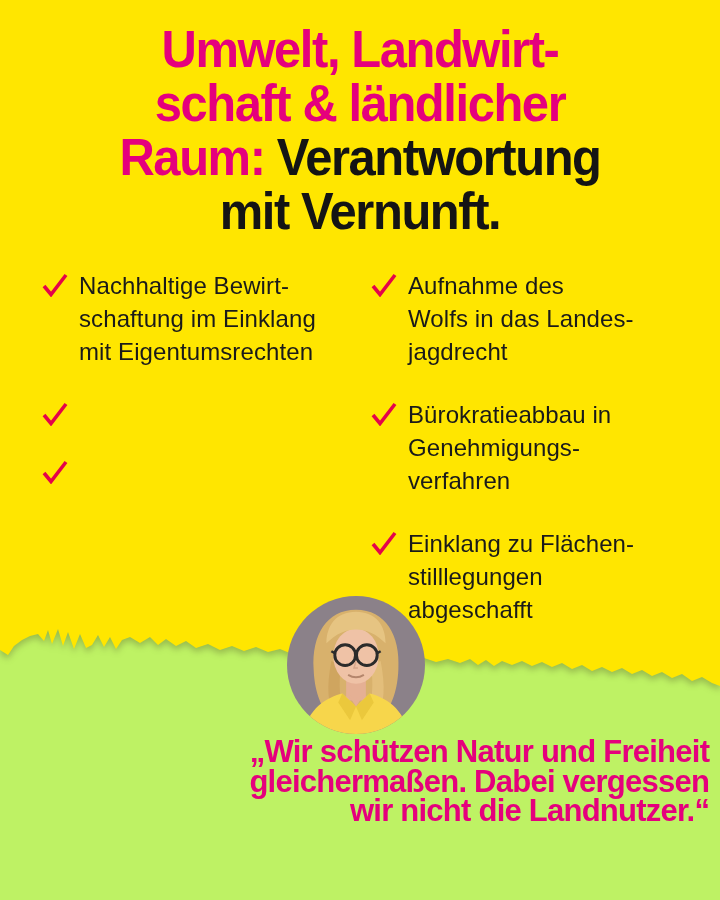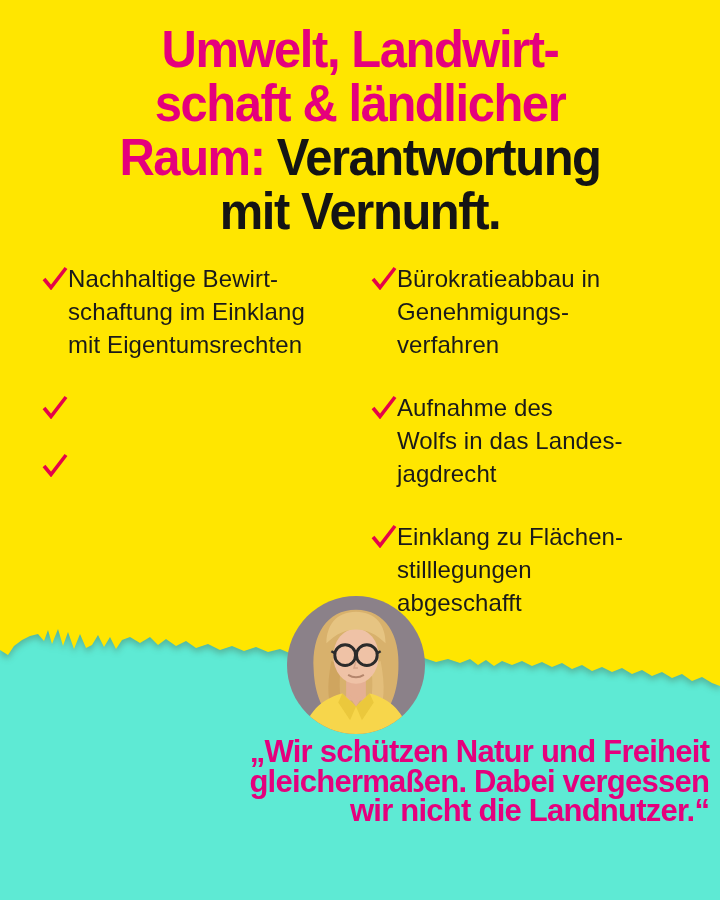--- a/index.html
+++ b/index.html
@@ -2,21 +2,21 @@
 <html lang="de"><head>
 <meta charset="utf-8">
 <style>
   html, body { margin: 0; padding: 0; }
   body { background: #ffffff; font-family: "Liberation Sans", "DejaVu Sans", sans-serif; }
 
   .page {
     position: relative;
     width: 720px;
     height: 900px;
-    background: #5eead4;
+    background: #bef264;
     overflow: hidden;
   }
 
   
   .torn-wrap {
     position: absolute;
     inset: 0;
     filter: drop-shadow(0 4px 3px rgba(60,55,20,0.28));
     pointer-events: none;
   }
@@ -68,21 +68,23 @@
     top: 262px;
     left: 42px;
     width: 636px;
     display: grid;
     grid-template-columns: 1fr 1fr;
     column-gap: 22px;
   }
   .check-item {
     display: flex;
     align-items: flex-start;
+    gap: 11px;
     margin-bottom: 30px;
+    margin-top: 7px;
   }
   .check-icon {
     flex: 0 0 auto;
     width: 26px;
     height: 24px;
     margin-top: 4px;
   }
   .check-text {
     margin: 0;
     font-size: 24px;
@@ -167,31 +169,31 @@
         <svg class="check-icon" viewBox="0 0 26 24">
             <polyline points="2,13 9,21.5 24,2" fill="none" stroke="#E4034A" stroke-width="3.6"></polyline>
           </svg>
       </div>
     </div>
     <div class="col">
       <div class="check-item">
         <svg class="check-icon" viewBox="0 0 26 24">
             <polyline points="2,13 9,21.5 24,2" fill="none" stroke="#E4034A" stroke-width="3.6"></polyline>
           </svg>
+        <p class="check-text">Aufnahme des
+Wolfs in das Landes-
+jagdrecht</p>
+      </div>
+      <div class="check-item">
+        <svg class="check-icon" viewBox="0 0 26 24">
+            <polyline points="2,13 9,21.5 24,2" fill="none" stroke="#E4034A" stroke-width="3.6"></polyline>
+          </svg>
         <p class="check-text">Bürokratieabbau in
 Genehmigungs-
 verfahren</p>
-      </div>
-      <div class="check-item">
-        <svg class="check-icon" viewBox="0 0 26 24">
-            <polyline points="2,13 9,21.5 24,2" fill="none" stroke="#E4034A" stroke-width="3.6"></polyline>
-          </svg>
-        <p class="check-text">Aufnahme des
-Wolfs in das Landes-
-jagdrecht</p>
       </div>
       <div class="check-item">
         <svg class="check-icon" viewBox="0 0 26 24">
             <polyline points="2,13 9,21.5 24,2" fill="none" stroke="#E4034A" stroke-width="3.6"></polyline>
           </svg>
         <p class="check-text">Einklang zu Flächen-
 stilllegungen
 abgeschafft</p>
       </div>
     </div>

